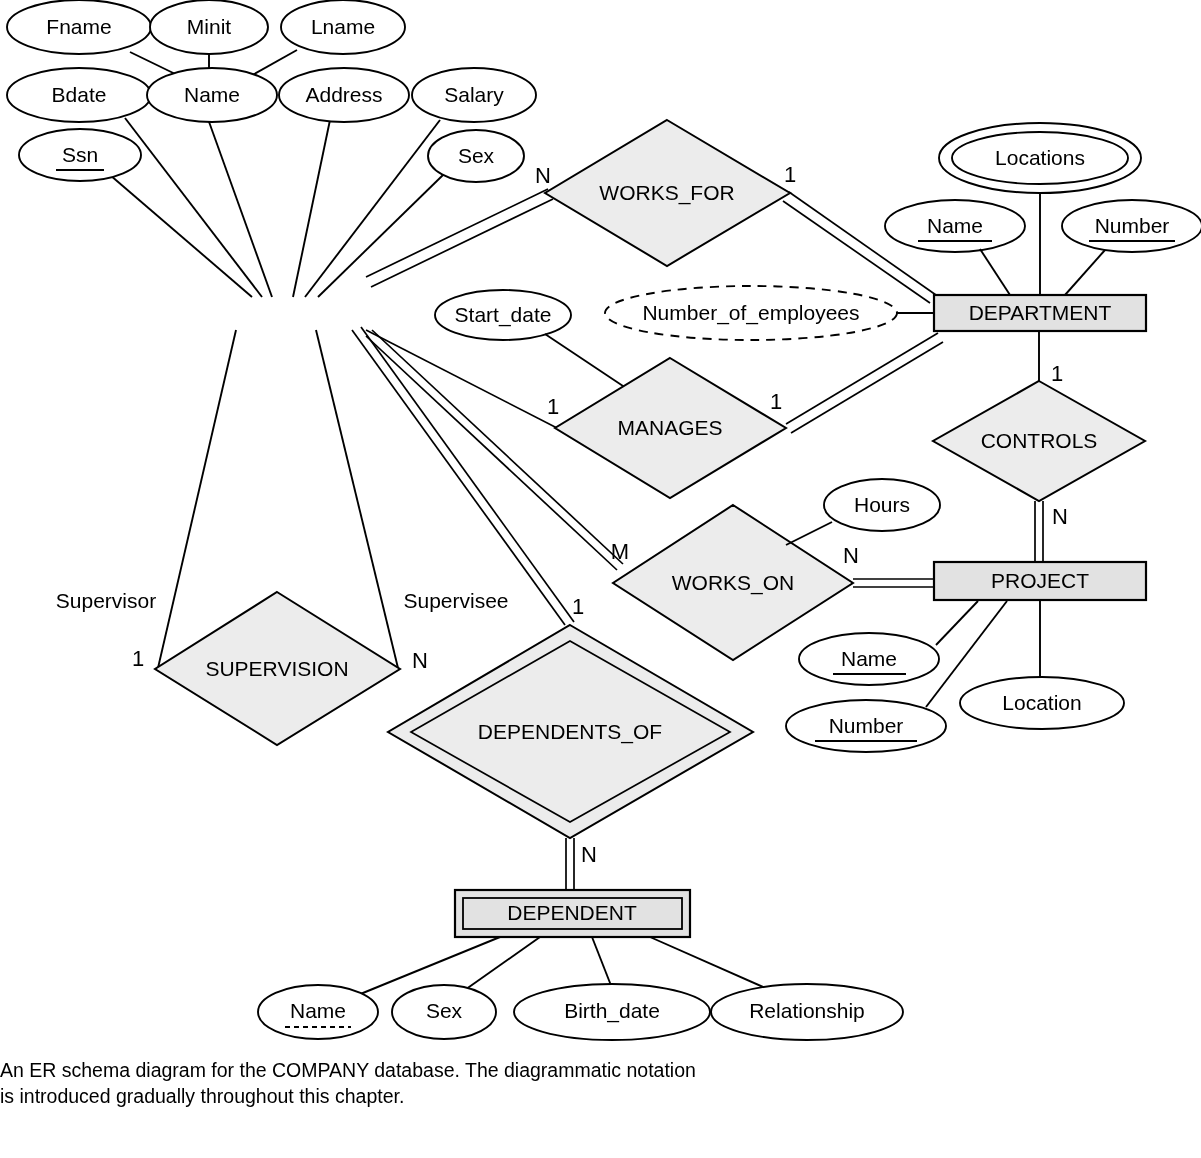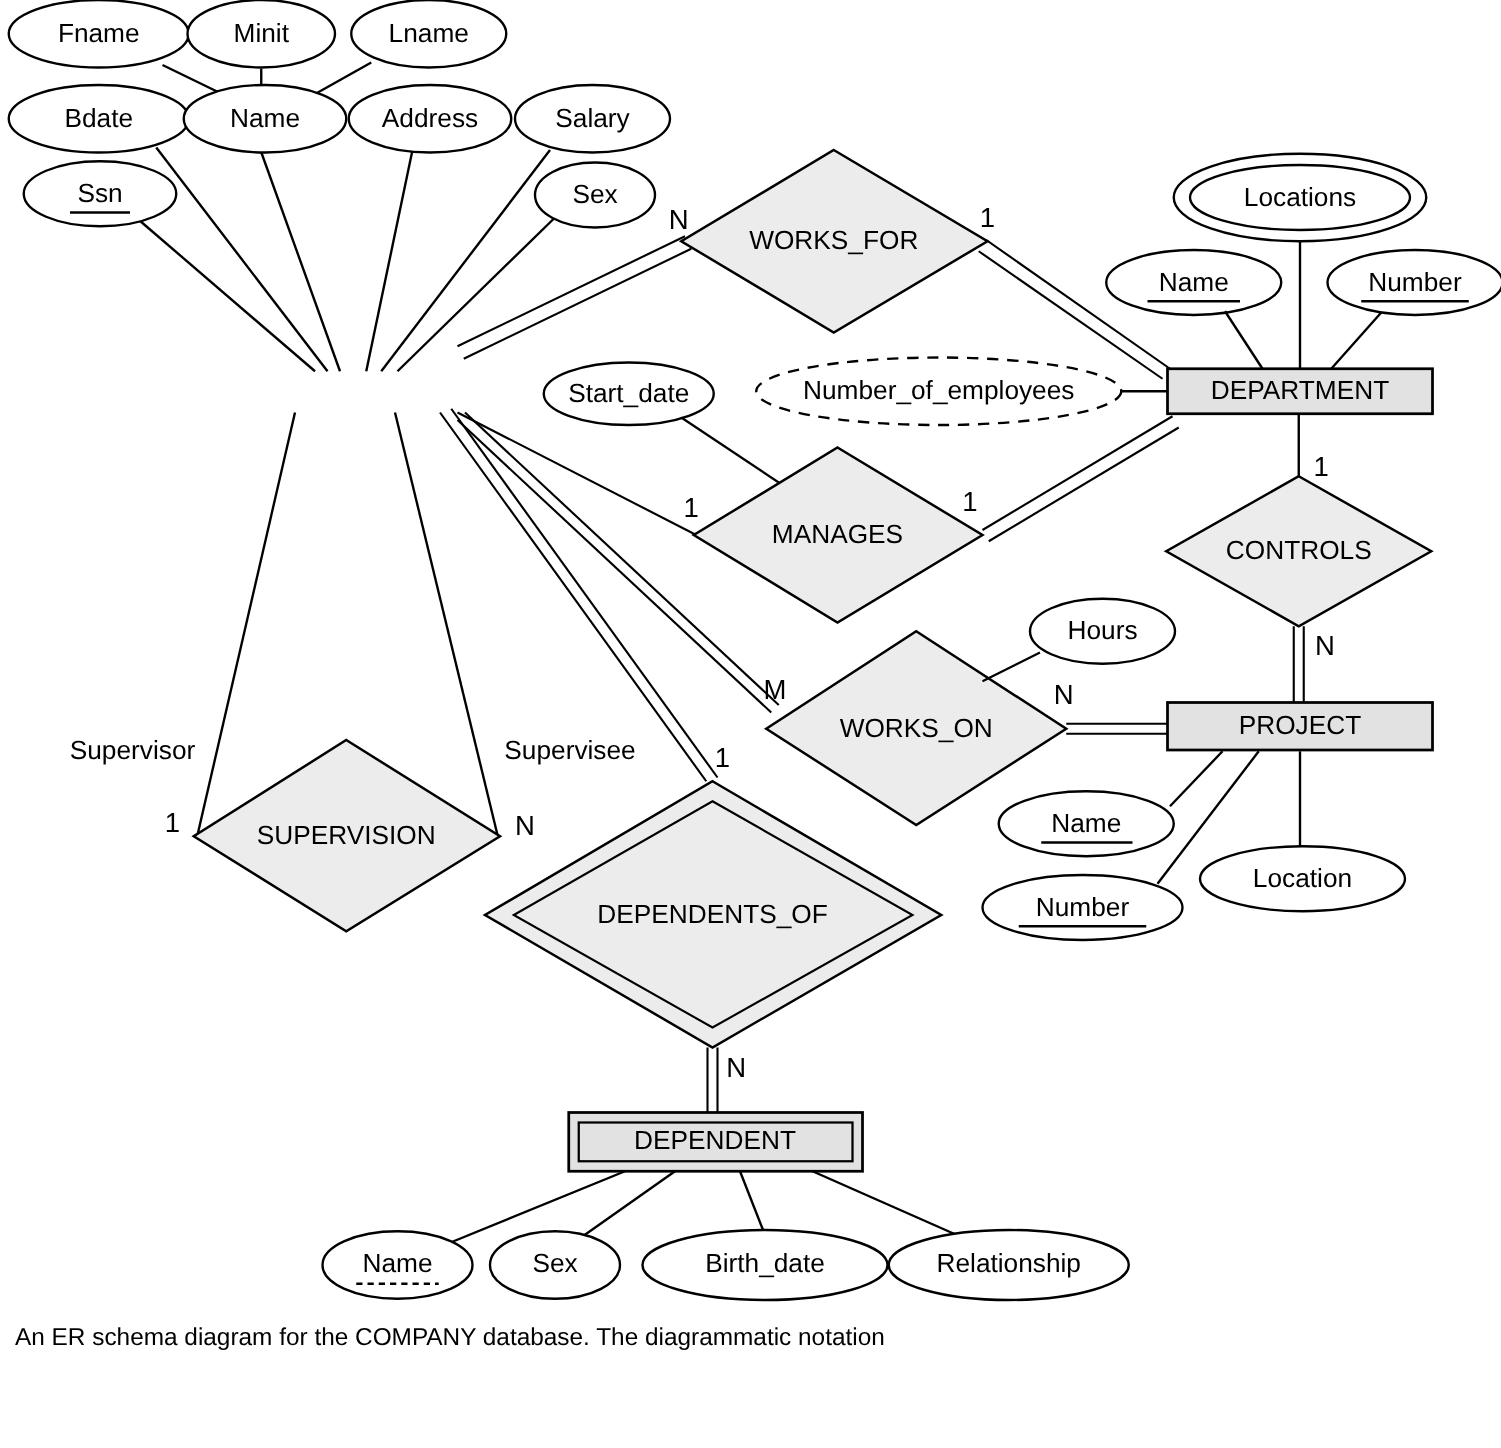--- a/index.html
+++ b/index.html
@@ -129,21 +129,20 @@
     color: #000000;
     margin: 0 0 3px 0;
     line-height: 1.25;
   }
   .caption-body {
     font-family: "Liberation Sans", sans-serif;
     font-size: 19.5px;
     color: #000000;
     margin: 0;
     line-height: 1.32;
-    padding-left: 12px;
   }
 </style>
 </head>
 <body>
 
 <div id="diagram-root">
 <svg class="er-canvas" viewBox="0 0 1201 1055" xmlns="http://www.w3.org/2000/svg">
 
   <g>
 
@@ -393,13 +392,14 @@
   <g>
     <ellipse class="attr-oval" cx="807" cy="1012" rx="96" ry="28"></ellipse>
     <text class="attr-label" x="807" y="1012">Relationship</text>
   </g>
 
 </svg>
 </div>
 
 <div id="caption-block">
   <p class="caption-body">An ER schema diagram for the COMPANY database. The diagrammatic notation</p>
+  <p class="caption-body">is introduced gradually throughout this chapter.</p>
 </div>
 
 </body></html>

